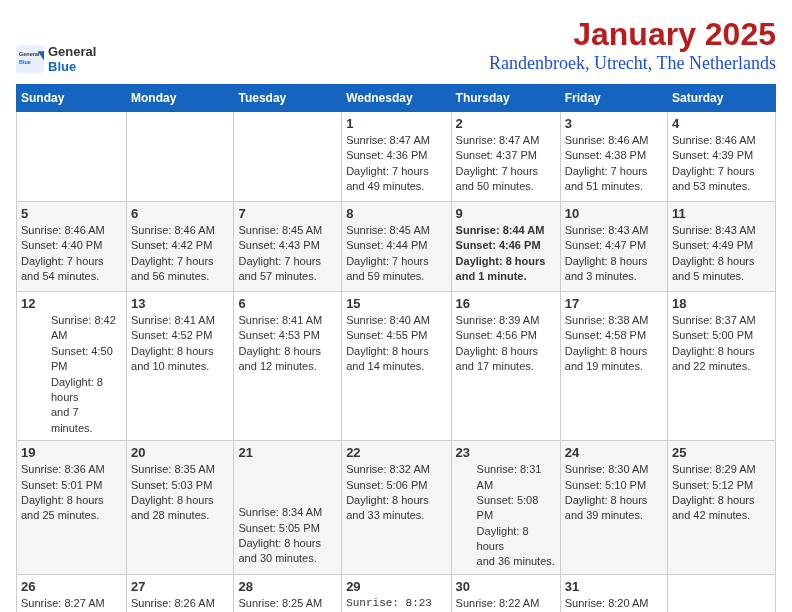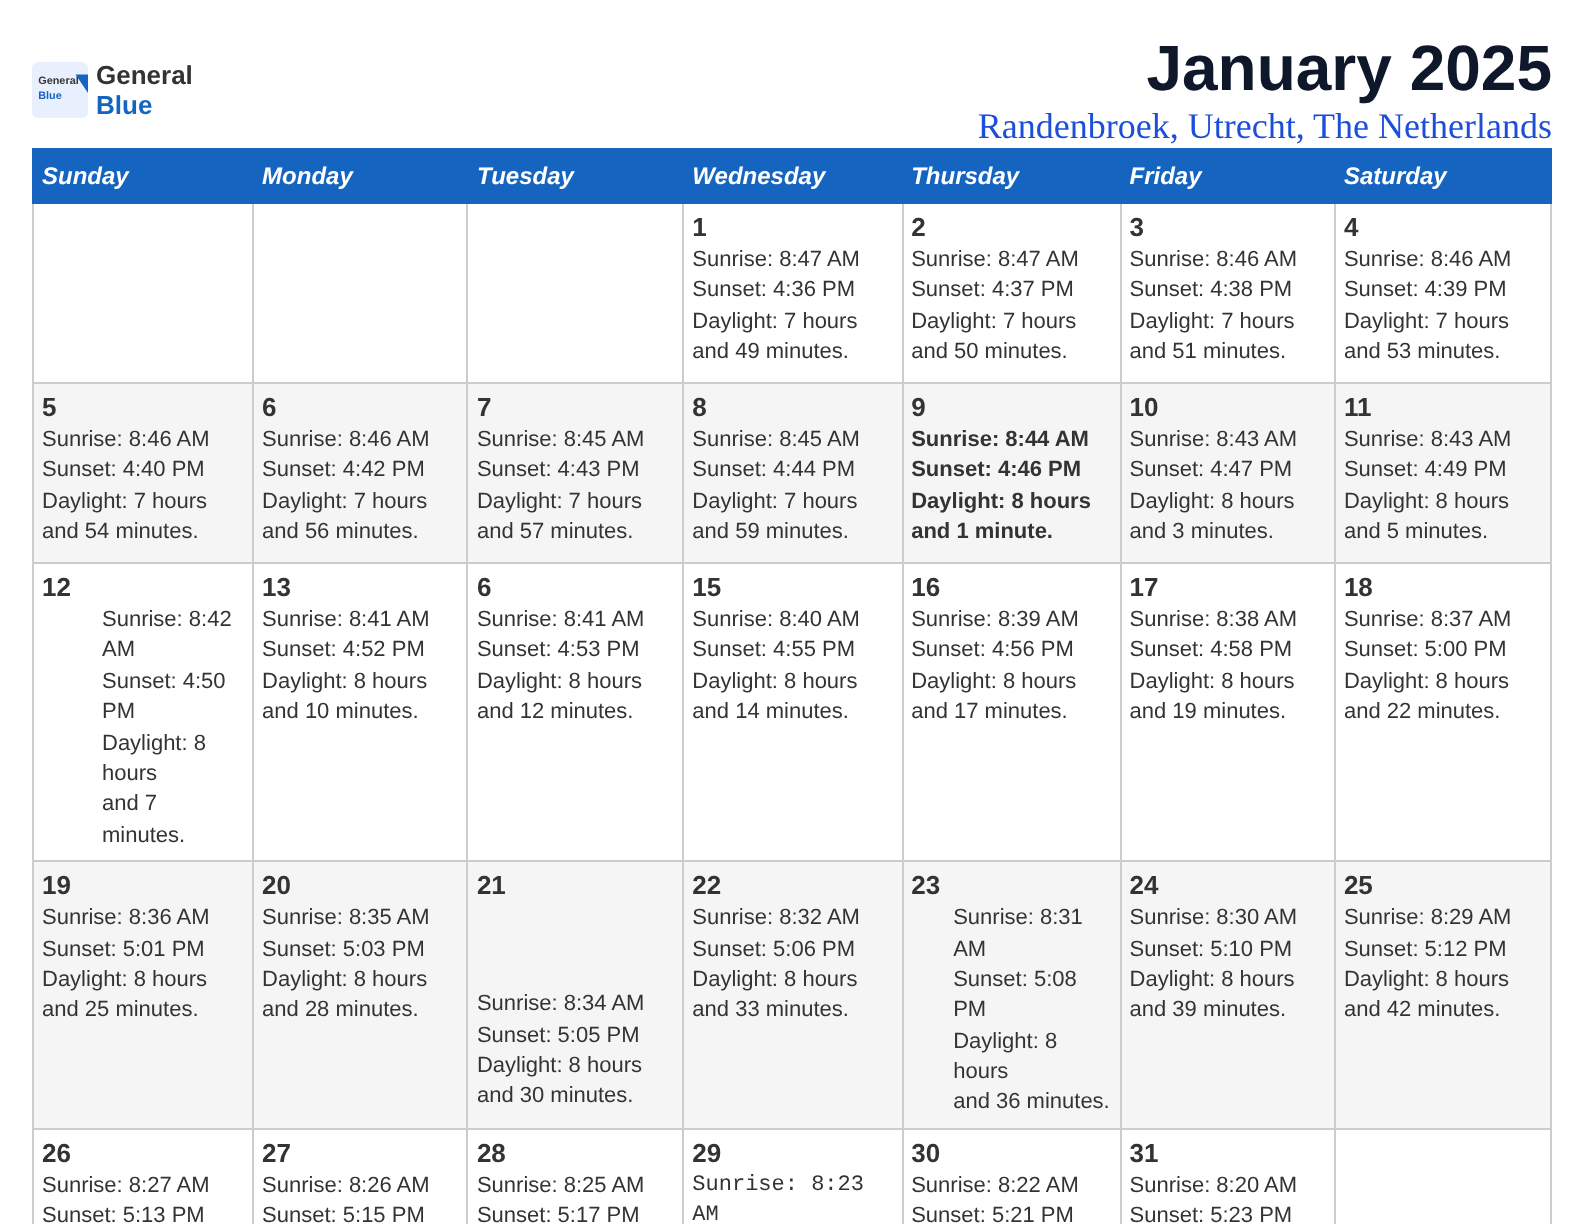--- a/index.html
+++ b/index.html
@@ -5,48 +5,48 @@
     * { box-sizing: border-box; margin: 0; padding: 0; }
     body {
       font-family: Arial, sans-serif;
       background: #fff;
       width: 792px;
       min-height: 612px;
       padding: 16px;
     }
     .header {
       display: flex;
-      align-items: center;
+      align-items: flex-end;
       justify-content: space-between;
+      margin-bottom: 10px;
     }
     .logo {
       display: flex;
       align-items: center;
       gap: 4px;
     }
     .logo-icon {
       width: 28px;
       height: 28px;
     }
     .title-block { text-align: right; }
-    .title-block h1 { font-size: 32px; color: #0f172a; font-weight: bold; }
+    .title-block h1 { font-size: 32px; color: #b91c1c; font-weight: bold; }
     .title-block h2 { font-size: 18px; color: #1d4ed8; font-weight: normal; font-family: Liberation Serif, serif; }
     table {
       width: 100%;
       border-collapse: collapse;
       font-size: 11px;
     }
     thead tr th {
       background: #1565c0;
       color: #fff;
       padding: 6px 4px;
       text-align: left;
       font-size: 12px;
       border: 1px solid #1565c0;
-      font-style: italic;
     }
     tbody tr td {
       border: 1px solid #ccc;
       vertical-align: top;
       padding: 4px;
       min-height: 80px;
       height: 90px;
       width: 113px;
     }
     tbody tr:nth-child(odd) td { background: #fff; }

